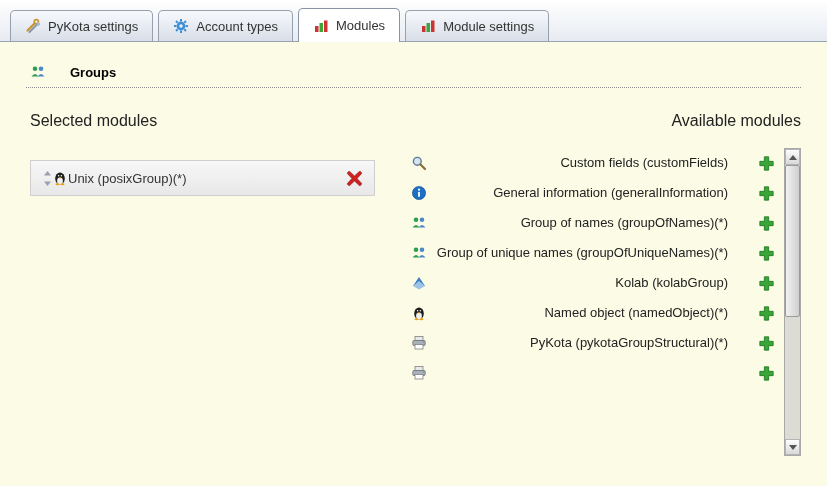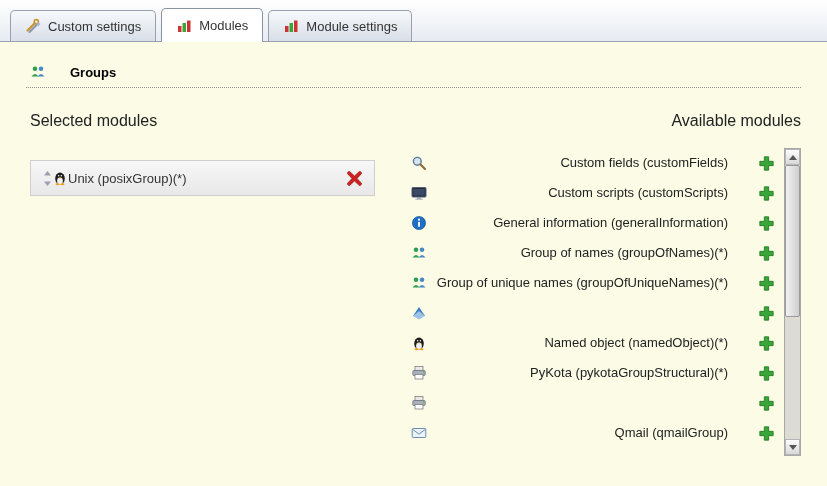--- a/index.html
+++ b/index.html
@@ -148,23 +148,42 @@
 
   <div class="tab">
     <span class="ticon">
       <svg viewBox="0 0 16 16">
           <path d="M2.5 12.5 L9.5 5.5" stroke="#c9952b" stroke-width="2.2" stroke-linecap="round"></path>
           <circle cx="11.3" cy="3.7" r="2.1" fill="none" stroke="#c9952b" stroke-width="1.6"></circle>
           <path d="M4.5 14 L12.5 6" stroke="#8596ab" stroke-width="2" stroke-linecap="round"></path>
           <rect x="12" y="4.6" width="3" height="3" transform="rotate(45 13.5 6)" fill="#aab8c8"></rect>
         </svg>
     </span>
-    <span>Custom settings</span>
-  </div>
-
+    <span>PyKota settings</span>
+  </div>
+
+  <div class="tab">
+    <span class="ticon">
+      <svg viewBox="0 0 16 16">
+          <g stroke="#3f8fd6" stroke-width="2">
+            <line x1="8" y1="1" x2="8" y2="3.4"></line>
+            <line x1="8" y1="12.6" x2="8" y2="15"></line>
+            <line x1="1" y1="8" x2="3.4" y2="8"></line>
+            <line x1="12.6" y1="8" x2="15" y2="8"></line>
+            <line x1="3" y1="3" x2="4.7" y2="4.7"></line>
+            <line x1="11.3" y1="11.3" x2="13" y2="13"></line>
+            <line x1="13" y1="3" x2="11.3" y2="4.7"></line>
+            <line x1="4.7" y1="11.3" x2="3" y2="13"></line>
+          </g>
+          <circle cx="8" cy="8" r="4.4" fill="#3f8fd6"></circle>
+          <circle cx="8" cy="8" r="1.7" fill="#eaf2fa"></circle>
+        </svg>
+    </span>
+    <span>Account types</span>
+  </div>
 
   <div class="tab active">
     <span class="ticon">
       <svg viewBox="0 0 16 16">
           <rect x="2" y="8" width="3.5" height="6" fill="#cc3333"></rect>
           <rect x="6.5" y="5" width="3.5" height="9" fill="#3aa63a"></rect>
           <rect x="11" y="2.5" width="3.5" height="11.5" fill="#cc3333"></rect>
         </svg>
     </span>
     <span>Modules</span>
@@ -244,36 +263,20 @@
                 </svg>
             </span>
             <span class="avail-label">Custom fields (customFields)</span>
             <span class="add-btn">
               <svg viewBox="0 0 14 14">
                   <path d="M5 0.8 h4 v4.2 h4.2 v4 h-4.2 v4.2 h-4 v-4.2 h-4.2 v-4 h4.2 z" fill="#3aa63a" stroke="#1d7a1d" stroke-width="0.8"></path>
                 </svg>
             </span>
           </li>
 
-          <li class="avail-row">
-            <span class="mi">
-              <svg viewBox="0 0 16 16">
-                  <rect x="1" y="2.5" width="14" height="9.5" rx="1" fill="#242c3a" stroke="#55607a"></rect>
-                  <rect x="2.4" y="4" width="11.2" height="6.5" fill="#3c4a66"></rect>
-                  <rect x="6" y="12.3" width="4" height="1.4" fill="#8b93a5"></rect>
-                  <rect x="4.4" y="13.7" width="7.2" height="1.1" fill="#aab1bf"></rect>
-                </svg>
-            </span>
-            <span class="avail-label">Custom scripts (customScripts)</span>
-            <span class="add-btn">
-              <svg viewBox="0 0 14 14">
-                  <path d="M5 0.8 h4 v4.2 h4.2 v4 h-4.2 v4.2 h-4 v-4.2 h-4.2 v-4 h4.2 z" fill="#3aa63a" stroke="#1d7a1d" stroke-width="0.8"></path>
-                </svg>
-            </span>
-          </li>
 
           <li class="avail-row">
             <span class="mi">
               <svg viewBox="0 0 16 16">
                   <circle cx="8" cy="8" r="6.6" fill="#1b6fc4" stroke="#104a86" stroke-width="0.6"></circle>
                   <rect x="7.1" y="6.9" width="1.8" height="4.8" fill="#fff"></rect>
                   <circle cx="8" cy="4.7" r="1.1" fill="#fff"></circle>
                 </svg>
             </span>
             <span class="avail-label">General information (generalInformation)</span>
@@ -318,20 +321,21 @@
             </span>
           </li>
 
           <li class="avail-row">
             <span class="mi">
               <svg viewBox="0 0 16 16">
                   <path d="M2 11 L8 2 L14 11 Z" fill="#3a7fc4"></path>
                   <path d="M2 11 L8 6 L14 11 L8 14.5 Z" fill="#9fc3e6"></path>
                 </svg>
             </span>
+            <span class="avail-label">Kolab (kolabGroup)</span>
             <span class="add-btn">
               <svg viewBox="0 0 14 14">
                   <path d="M5 0.8 h4 v4.2 h4.2 v4 h-4.2 v4.2 h-4 v-4.2 h-4.2 v-4 h4.2 z" fill="#3aa63a" stroke="#1d7a1d" stroke-width="0.8"></path>
                 </svg>
             </span>
           </li>
 
           <li class="avail-row">
             <span class="mi">
               <svg viewBox="0 0 16 16">
@@ -378,34 +382,20 @@
                   <circle cx="12.6" cy="7" r="0.7" fill="#4caf50"></circle>
                 </svg>
             </span>
             <span class="add-btn">
               <svg viewBox="0 0 14 14">
                   <path d="M5 0.8 h4 v4.2 h4.2 v4 h-4.2 v4.2 h-4 v-4.2 h-4.2 v-4 h4.2 z" fill="#3aa63a" stroke="#1d7a1d" stroke-width="0.8"></path>
                 </svg>
             </span>
           </li>
 
-          <li class="avail-row">
-            <span class="mi">
-              <svg viewBox="0 0 16 16">
-                  <rect x="1.2" y="3.5" width="13.6" height="9" rx="1" fill="#eaf2fa" stroke="#6a8db0"></rect>
-                  <path d="M1.5 4.2 L8 9.2 L14.5 4.2" fill="none" stroke="#6a8db0" stroke-width="1"></path>
-                </svg>
-            </span>
-            <span class="avail-label">Qmail (qmailGroup)</span>
-            <span class="add-btn">
-              <svg viewBox="0 0 14 14">
-                  <path d="M5 0.8 h4 v4.2 h4.2 v4 h-4.2 v4.2 h-4 v-4.2 h-4.2 v-4 h4.2 z" fill="#3aa63a" stroke="#1d7a1d" stroke-width="0.8"></path>
-                </svg>
-            </span>
-          </li>
 
         </ul>
 
         <div class="scrollbar">
           <div class="sb-btn">
               <span class="tri-up"></span>
             </div>
           <div class="sb-track">
             <div class="sb-thumb"></div>
           </div>

